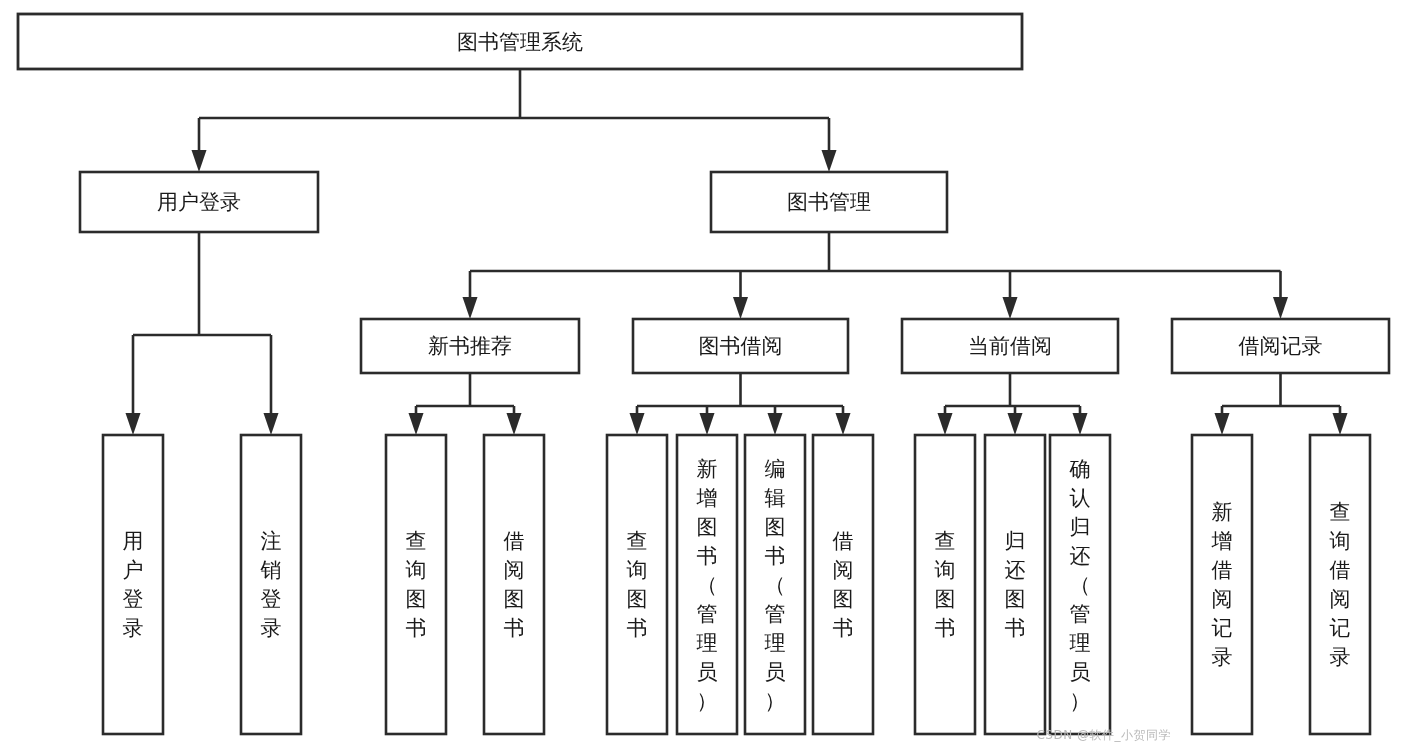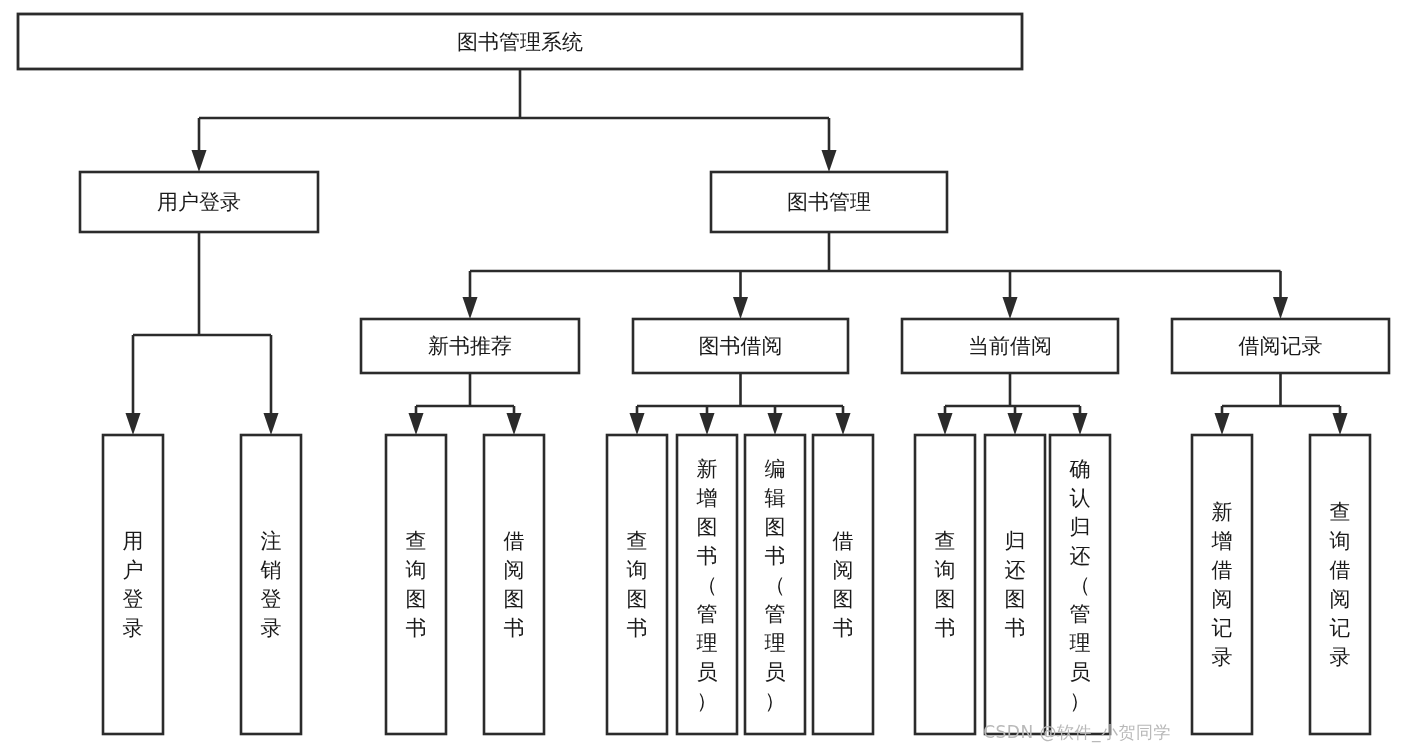--- a/index.html
+++ b/index.html
@@ -60,21 +60,21 @@
     font-family: "DejaVu Sans", "Liberation Sans", sans-serif;
     font-size: 21px;
     fill: #1a1a1a;
     text-anchor: middle;
   }
   .watermark {
     position: absolute;
     right: 8px;
     bottom: 3px;
     font-family: "DejaVu Sans", "Liberation Sans", sans-serif;
-    font-size: 17px;
+    font-size: 12px;
     color: #b9b9b9;
     white-space: nowrap;
     letter-spacing: 0.5px;
     pointer-events: none;
   }
 </style>
 </head>
 <body>
 
 <div id="diagram-root">

